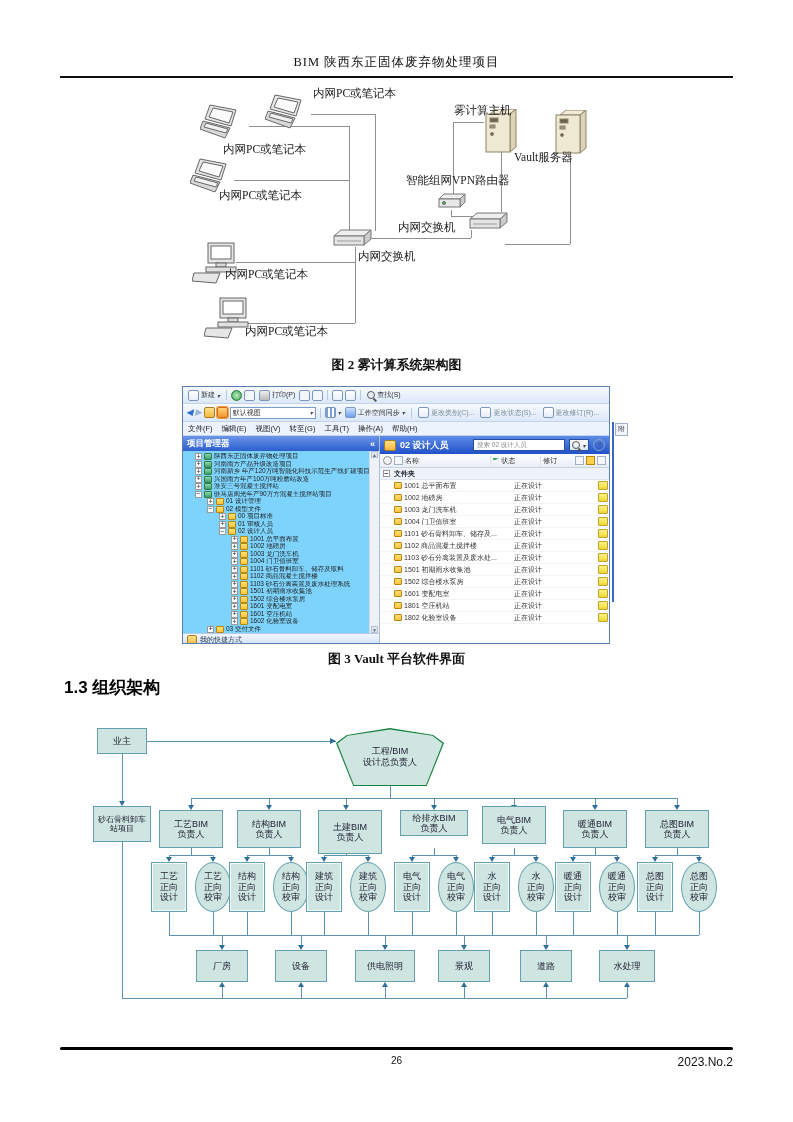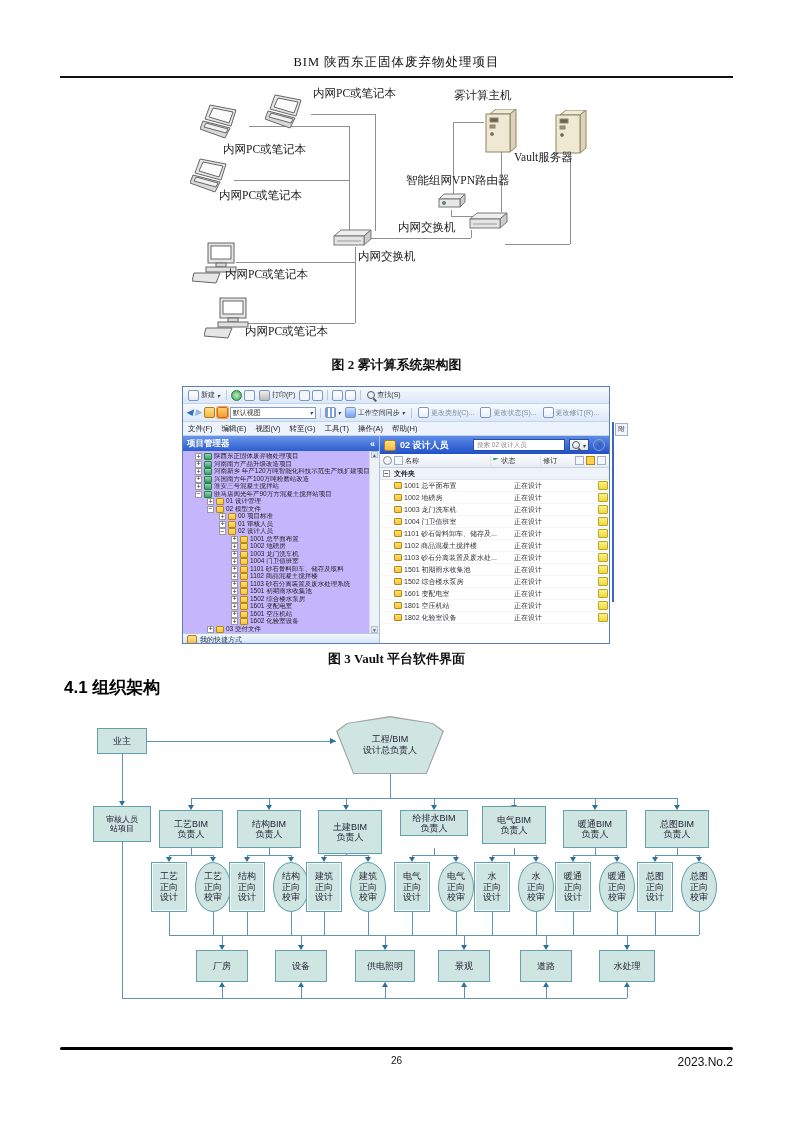--- a/index.html
+++ b/index.html
@@ -46,21 +46,21 @@
   .ic-hot{background:linear-gradient(#ffd27a,#f09a2e);border-color:#d2691e;box-shadow:0 0 0 1px #f0a040}
   .ic-sync{background:linear-gradient(#cfe2ff,#6f9ff0)}
   .navarr{font-size:9px;line-height:9px;color:#2f6fd0}
   .navarr.fwd{color:#9fb4d4}
   .combo{display:flex;align-items:center;justify-content:space-between;width:86px;height:12px;background:#fff;
          border:1px solid #7a9cc9;font-size:7px;color:#333;padding:0 2px;box-sizing:border-box}
   .mag{width:6px;height:6px;border:1.5px solid #555;border-radius:50%;position:relative;flex:none}
   .mag::after{content:"";position:absolute;width:4px;height:1.5px;background:#555;transform:rotate(45deg);right:-3px;bottom:-2px}
 
   .vbody{display:flex;height:210px}
-  .lpanel{width:196px;flex:none;border-right:1px solid #aebfd8;display:flex;flex-direction:column;background:#c4b5fd}
+  .lpanel{width:196px;flex:none;border-right:1px solid #aebfd8;display:flex;flex-direction:column;background:#7dd3fc}
   .phead{height:15px;flex:none;display:flex;align-items:center;justify-content:space-between;padding:0 4px;
          background:linear-gradient(#6a95e8,#2c5ecf);color:#fff;font-size:8.5px;font-weight:700}
   .tree{flex:1;overflow:hidden;position:relative;padding-top:2px}
   .ti{display:flex;align-items:center;height:7.5px;font-size:6.5px;color:#222;white-space:nowrap;overflow:hidden}
   .l0{padding-left:12px}.l1{padding-left:24px}.l2{padding-left:36px}.l3{padding-left:48px}
   .tw{width:7px;height:7px;box-sizing:border-box;border:1px solid #9a9a9a;background:#fff;margin-right:2px;flex:none;
       position:relative;font-size:7px}
   .tw.m::before{content:"−";position:absolute;left:0px;top:-1.5px}
   .tw.pl::before{content:"+";position:absolute;left:0.5px;top:-1.5px}
   .fi{width:8px;height:7px;margin-right:2px;flex:none;border:1px solid #b8860b;background:linear-gradient(#ffe07a,#f7c33d);border-radius:1px;box-sizing:border-box}
@@ -103,21 +103,21 @@
   .sliver{position:absolute;left:612px;top:422px;width:14px;height:180px;background:#fff;border-left:2px solid #3b66c4}
   .sliver .tab{width:11px;height:11px;border:1px solid #9fb0c8;background:#f2f5fa;font-size:6.5px;line-height:10px;
                text-align:center;color:#334;margin:1px 0 0 1px}
 
   
   .fig4{position:absolute;left:60px;top:710px;width:673px;height:300px}
   .on{position:absolute;background:#cfe5e2;border:1px solid #64a0ad;color:#223;display:flex;align-items:center;
       justify-content:center;text-align:center;white-space:pre-line;font-size:9px;line-height:10.5px;box-sizing:border-box}
   .od{box-shadow:inset 0 0 0 1px #f4fbfa}
   .oe{border-radius:50%}
-  .ofanO{position:absolute;left:276px;top:6px;width:108px;height:58px;background:#a3a3a3;display:flex;padding:1px;
+  .ofanO{position:absolute;left:276px;top:18px;width:108px;height:58px;background:#15803d;display:flex;padding:1px;
          clip-path:polygon(16% 100%,0 26%,10% 12%,50% 0,90% 12%,100% 26%,84% 100%);box-sizing:border-box}
   .ofanI{flex:1;background:#cfe5e2;clip-path:polygon(16% 100%,0.5% 26%,10% 12%,50% 0.8%,90% 12%,99.5% 26%,84% 100%);
          display:flex;align-items:center;justify-content:center;text-align:center;white-space:pre-line;
          font-size:9px;line-height:11px;color:#223}
   .fig4 .ln{position:absolute;background:#5f93b4}
   .oa{position:absolute;width:0;height:0}
   .oa.d{border-left:3px solid transparent;border-right:3px solid transparent;border-top:5px solid #2f6f9b}
   .oa.u{border-left:3px solid transparent;border-right:3px solid transparent;border-bottom:5px solid #2f6f9b}
   .oa.r{border-top:3px solid transparent;border-bottom:3px solid transparent;border-left:6px solid #2f6f9b}
 </style>
@@ -216,21 +216,21 @@
       </svg>
     <svg class="dev" style="left:163px;top:141px" width="39" height="20">
         <use href="#switch"></use>
       </svg>
 
     <span class="nlab" style="left:143px;top:0px">内网PC或笔记本</span>
     <span class="nlab" style="left:53px;top:56px">内网PC或笔记本</span>
     <span class="nlab" style="left:49px;top:102px">内网PC或笔记本</span>
     <span class="nlab" style="left:55px;top:181px">内网PC或笔记本</span>
     <span class="nlab" style="left:75px;top:238px">内网PC或笔记本</span>
-    <span class="nlab" style="left:284px;top:2px">雾计算主机</span>
+    <span class="nlab" style="left:284px;top:17px">雾计算主机</span>
     <span class="nlab" style="left:344px;top:64px">Vault服务器</span>
     <span class="nlab" style="left:236px;top:87px">智能组网VPN路由器</span>
     <span class="nlab" style="left:228px;top:134px">内网交换机</span>
     <span class="nlab" style="left:188px;top:163px">内网交换机</span>
   </div>
   <div class="cap" style="top:356px">图 2 雾计算系统架构图</div>
 
   <div class="vault">
     <div class="vtb vtb1">
       <span class="vbtn">
@@ -554,21 +554,21 @@
             <i class="tag"></i>
           </div>
       </div>
     </div>
   </div>
   <div class="sliver">
       <div class="tab">附</div>
     </div>
   <div class="cap" style="top:650px">图 3 Vault 平台软件界面</div>
 
-  <div class="sec-h">4.1 组织架构</div>
+  <div class="sec-h">1.3 组织架构</div>
 
   <div class="fig4">
     <div id="org-lines">
         <div class="ln" style="left: 87px; top: 31px; width: 189px; height: 1px;"></div>
         <div class="ln" style="left: 330px; top: 64px; width: 1px; height: 24px;"></div>
         <div class="ln" style="left: 131px; top: 88px; width: 486px; height: 1px;"></div>
         <div class="ln" style="left: 131px; top: 88px; width: 1px; height: 8px;"></div>
         <div class="ln" style="left: 209px; top: 88px; width: 1px; height: 8px;"></div>
         <div class="ln" style="left: 286px; top: 88px; width: 1px; height: 8px;"></div>
         <div class="ln" style="left: 374px; top: 88px; width: 1px; height: 8px;"></div>
@@ -668,21 +668,21 @@
         <div class="oa d" style="left: 401px; top: 235px;"></div>
         <div class="oa d" style="left: 483px; top: 235px;"></div>
         <div class="oa d" style="left: 564px; top: 235px;"></div>
       </div>
 
     <div class="on" style="left:37px;top:18px;width:50px;height:26px">业主</div>
     <div class="ofanO">
         <div class="ofanI">工程/BIM
 设计总负责人</div>
       </div>
-    <div class="on" style="left:33px;top:96px;width:58px;height:36px;font-size:8px;line-height:9.5px">审核人员
+    <div class="on" style="left:33px;top:96px;width:58px;height:36px;font-size:8px;line-height:9.5px">砂石骨料卸车
 站项目</div>
 
     <div class="on" style="left:99px;top:100px;width:64px;height:38px">工艺BIM
 负责人</div>
     <div class="on" style="left:177px;top:100px;width:64px;height:38px">结构BIM
 负责人</div>
     <div class="on" style="left:258px;top:100px;width:64px;height:44px">土建BIM
 负责人</div>
     <div class="on" style="left:340px;top:100px;width:68px;height:26px">给排水BIM
 负责人</div>

